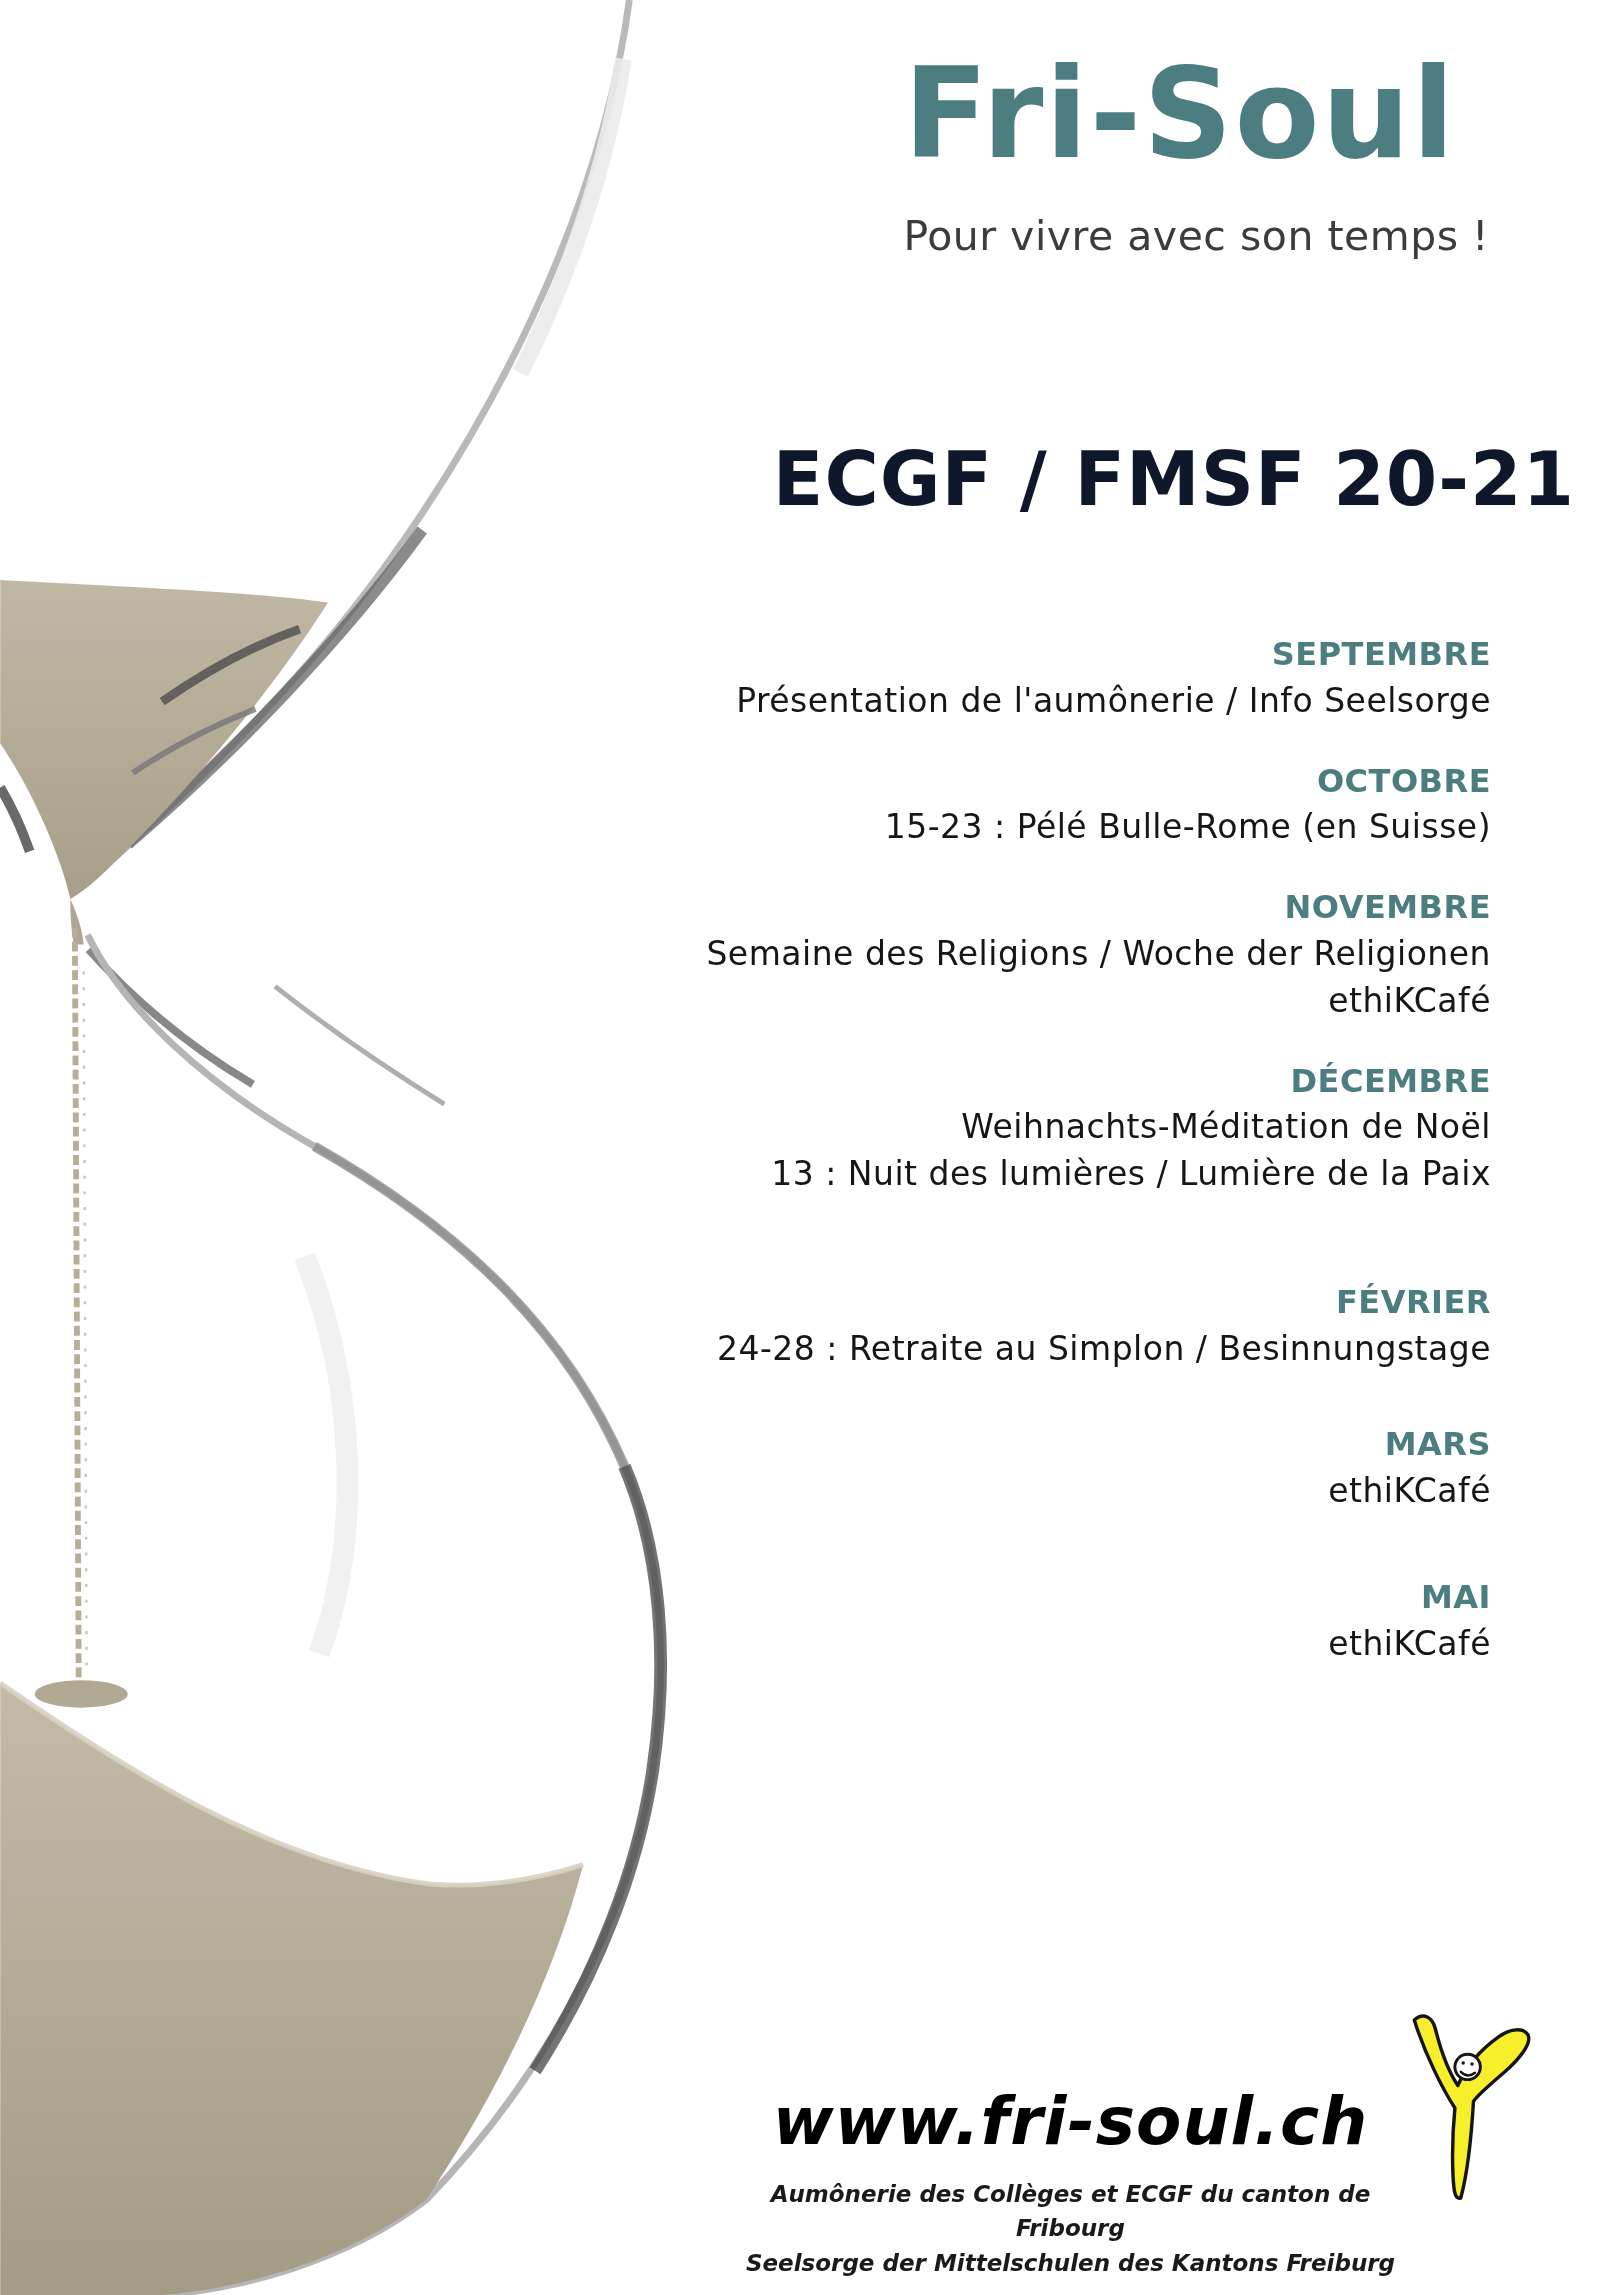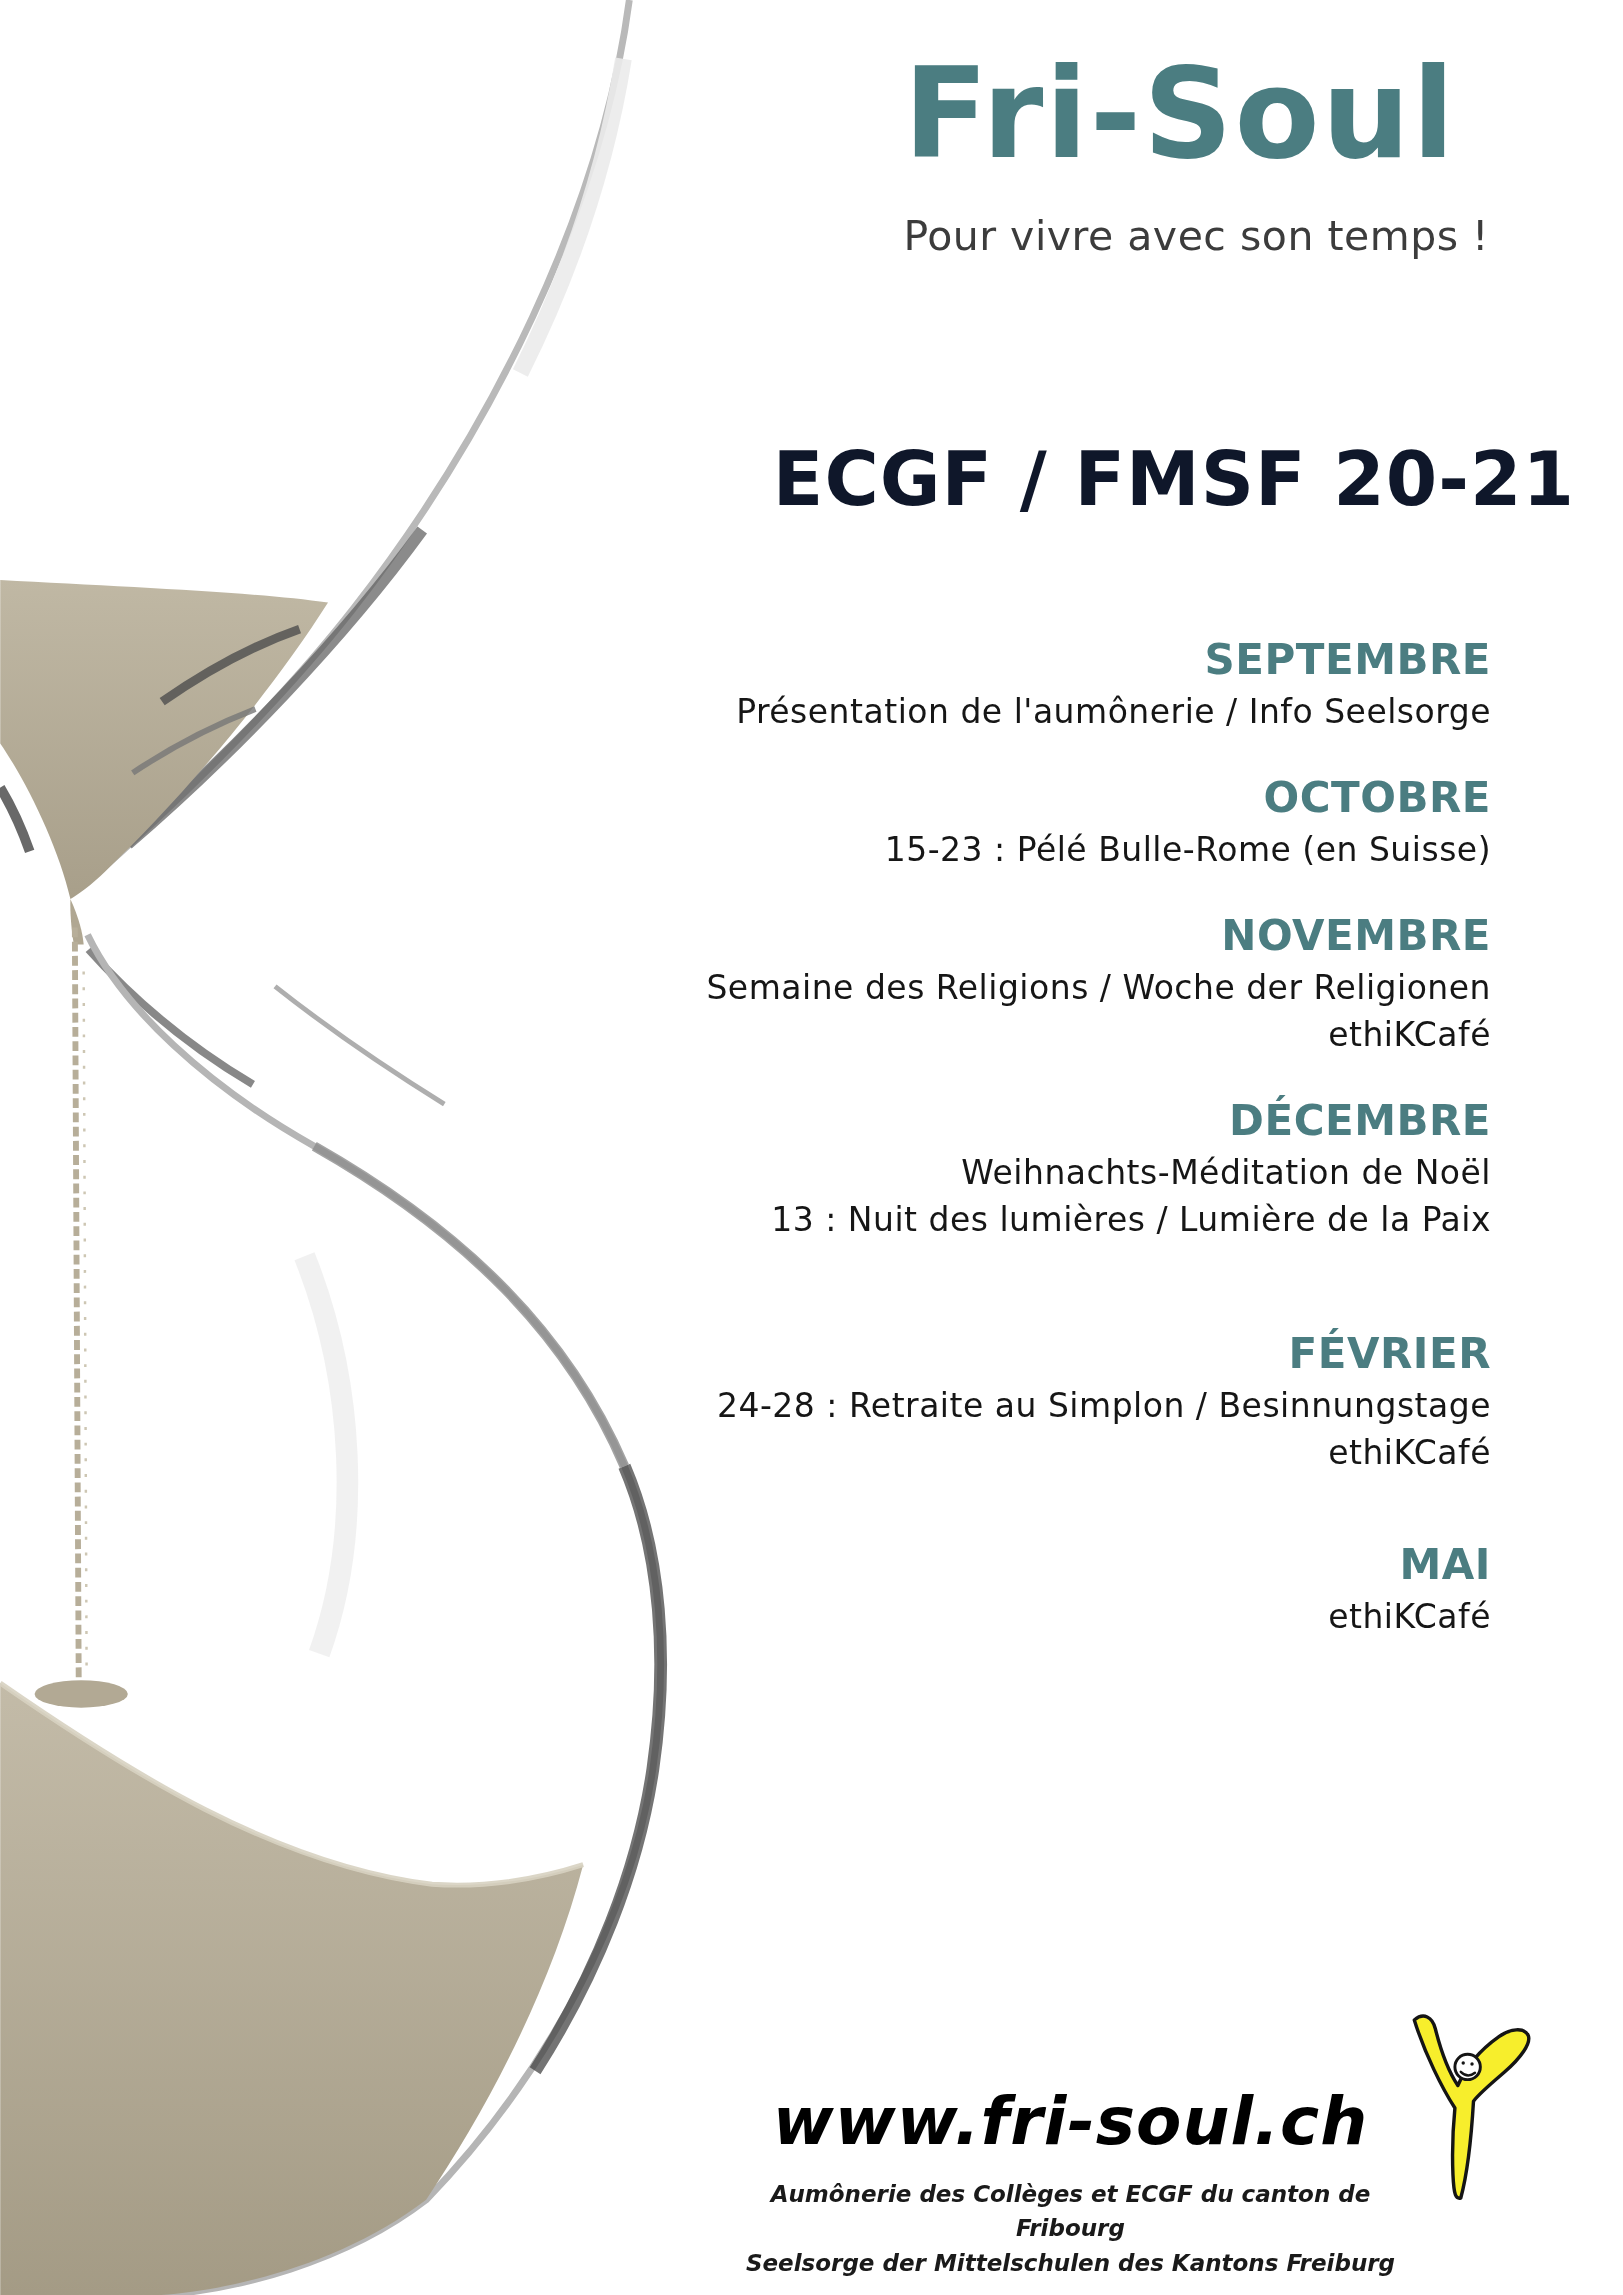--- a/index.html
+++ b/index.html
@@ -16,21 +16,21 @@
   }
   .subtitle{margin-top:28.5px;font-size:41px;color:#3c3c3c;line-height:1.38;letter-spacing:0.5px;}
 
   .program-title{
     position:absolute;top:436px;right:48px;text-align:right;
     font-size:74px;font-weight:700;color:#0f172a;letter-spacing:1px;
   }
 
   .schedule{position:absolute;top:636px;right:132px;width:982px;text-align:right;}
   .month-name{
-    font-size:42px;font-weight:700;color:#4b7d81;letter-spacing:0.5px;
+    font-size:32px;font-weight:700;color:#4b7d81;letter-spacing:0.5px;
     margin:38px 0 4.9px;line-height:1.15;
   }
   .month-block:first-child .month-name{margin-top:0;}
   .month-block.gap-fev .month-name{margin-top:86px;}
   .month-block.gap-mars .month-name{margin-top:54px;}
   .month-block.gap-mai .month-name{margin-top:64px;}
   .event{font-size:33px;color:#161616;line-height:1.42;letter-spacing:0.5px;}
 
   .note{
     position:absolute;top:1863px;right:143px;width:758px;
@@ -123,20 +123,21 @@
       <div class="event">Weihnachts-Méditation de Noël</div>
       <div class="event">13 : Nuit des lumières / Lumière de la Paix</div>
     </div>
 
     <div class="month-block gap-fev">
       <div class="month-name">FÉVRIER</div>
       <div class="event">24-28 : Retraite au Simplon / Besinnungstage</div>
     </div>
 
     <div class="month-block gap-mars">
+      <div class="month-name">MARS</div>
       <div class="event">ethiKCafé</div>
     </div>
 
     <div class="month-block gap-mai">
       <div class="month-name">MAI</div>
       <div class="event">ethiKCafé</div>
     </div>
 
   </div>
 

